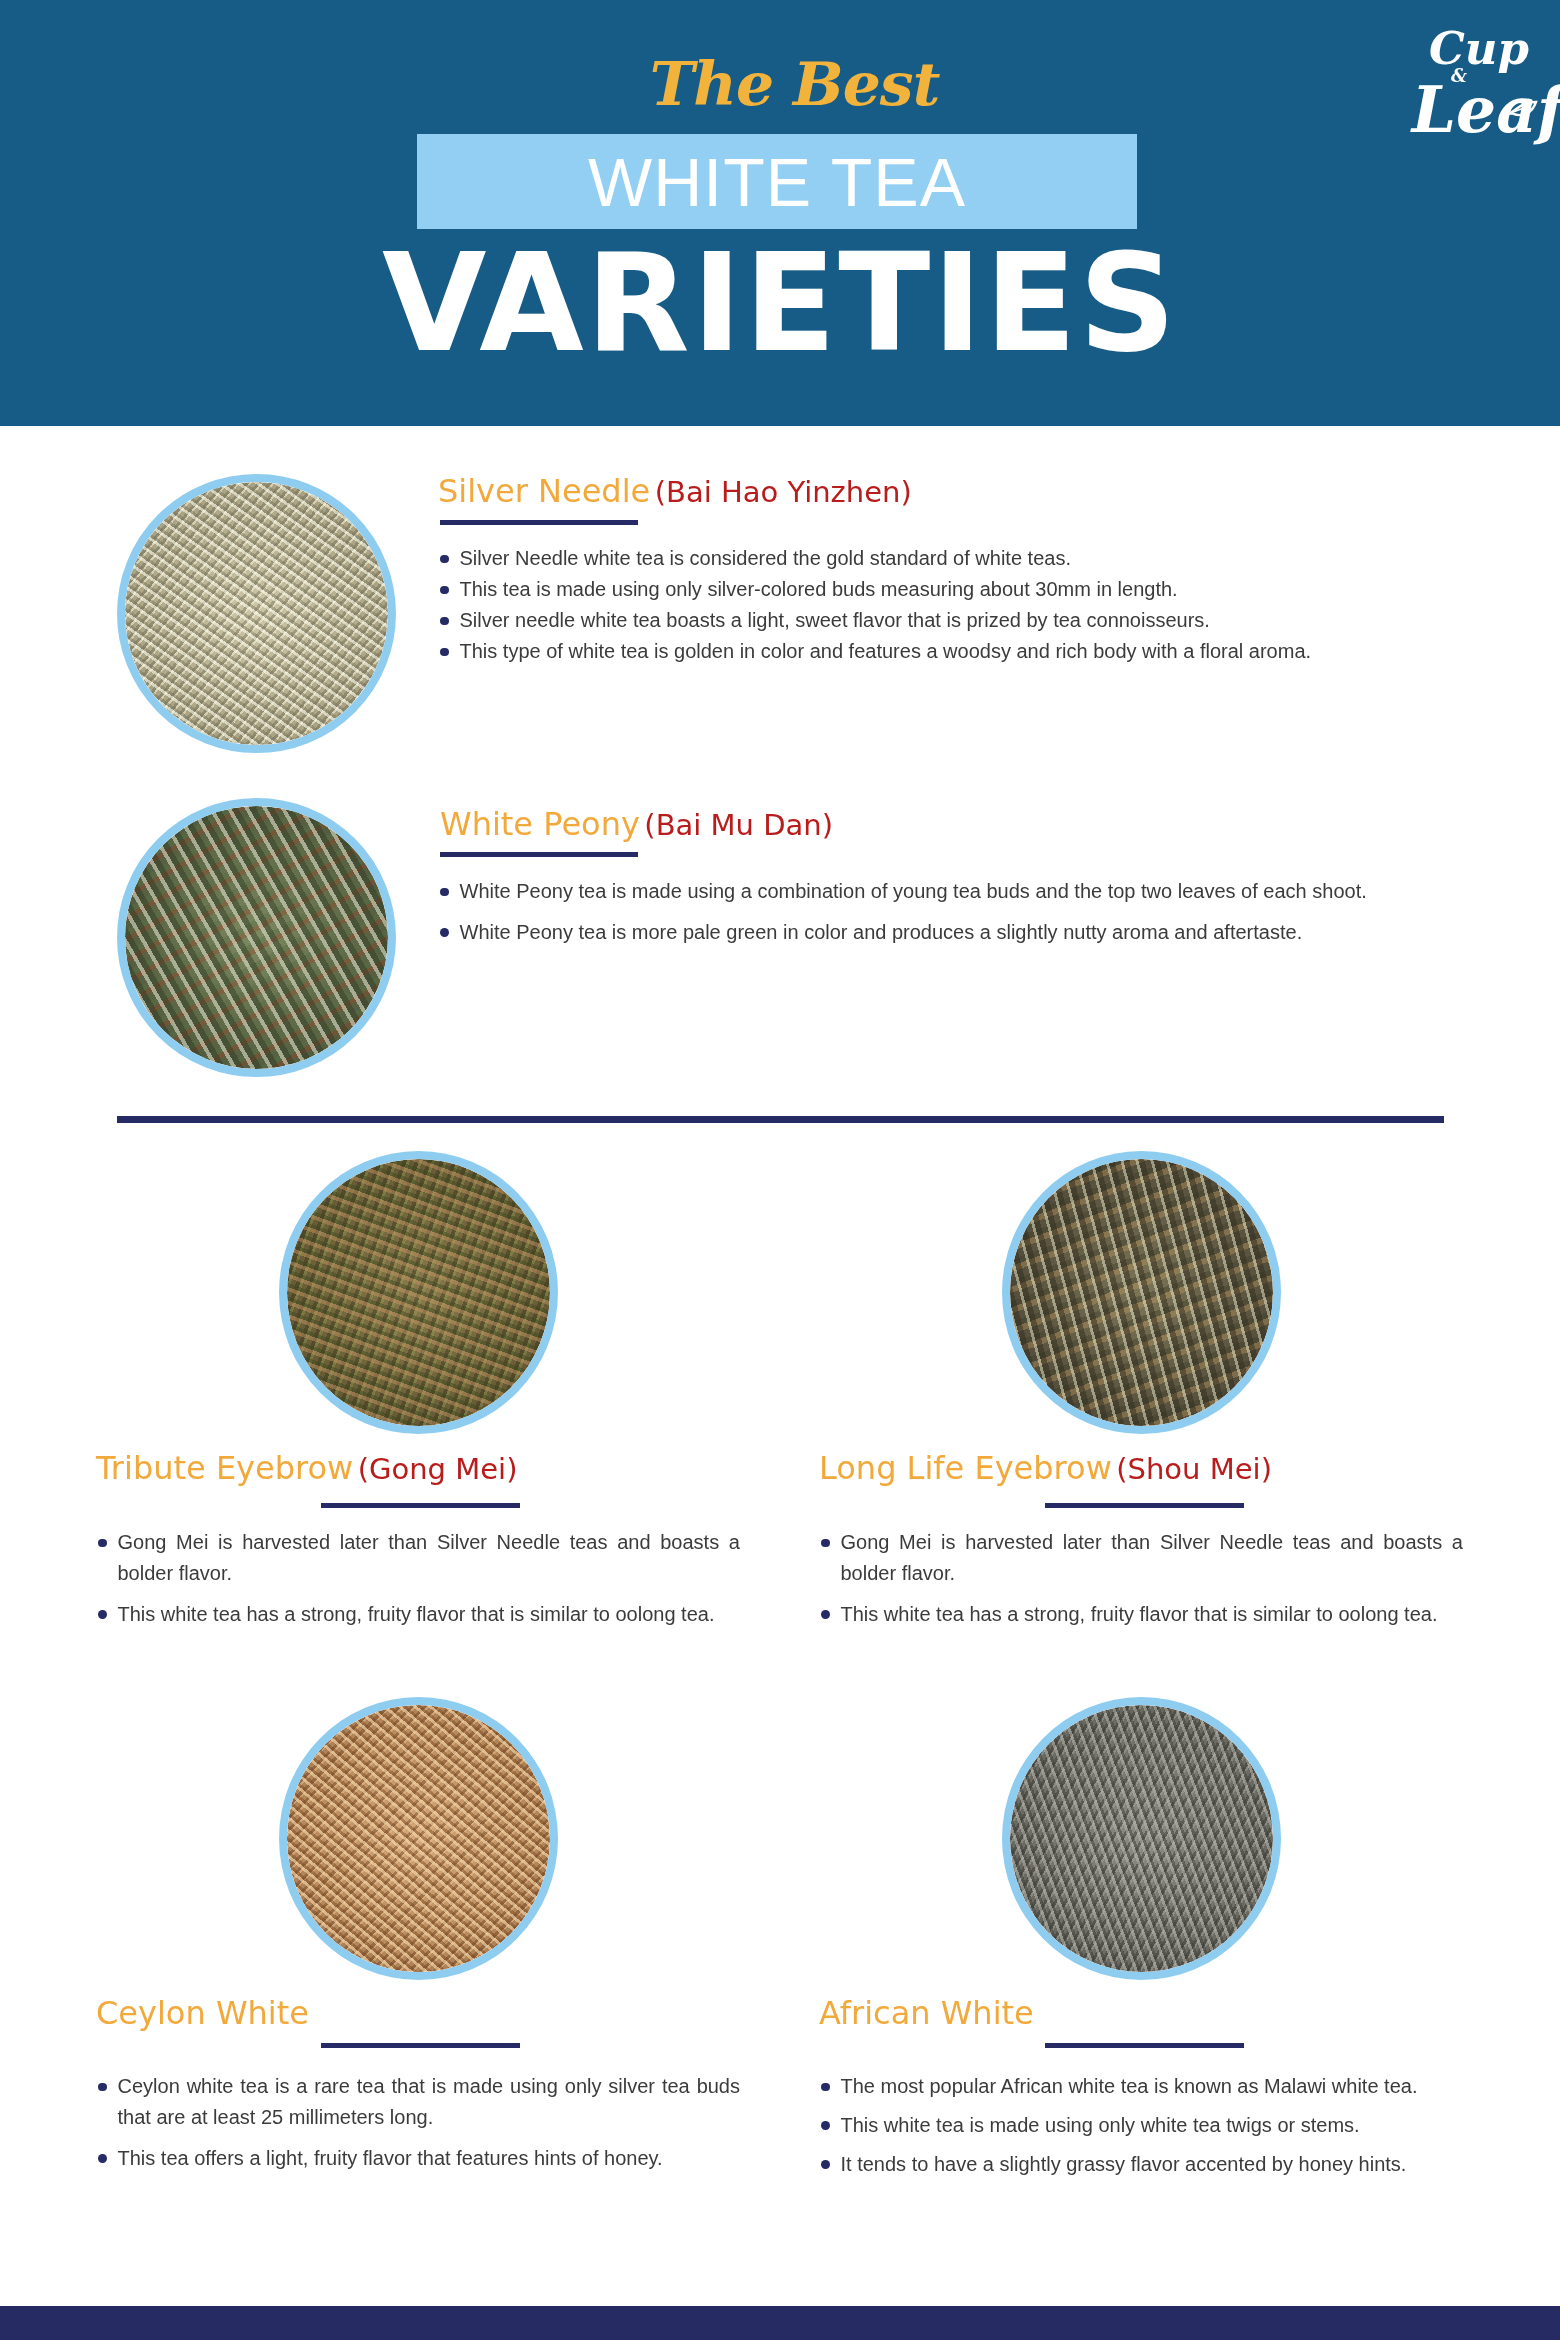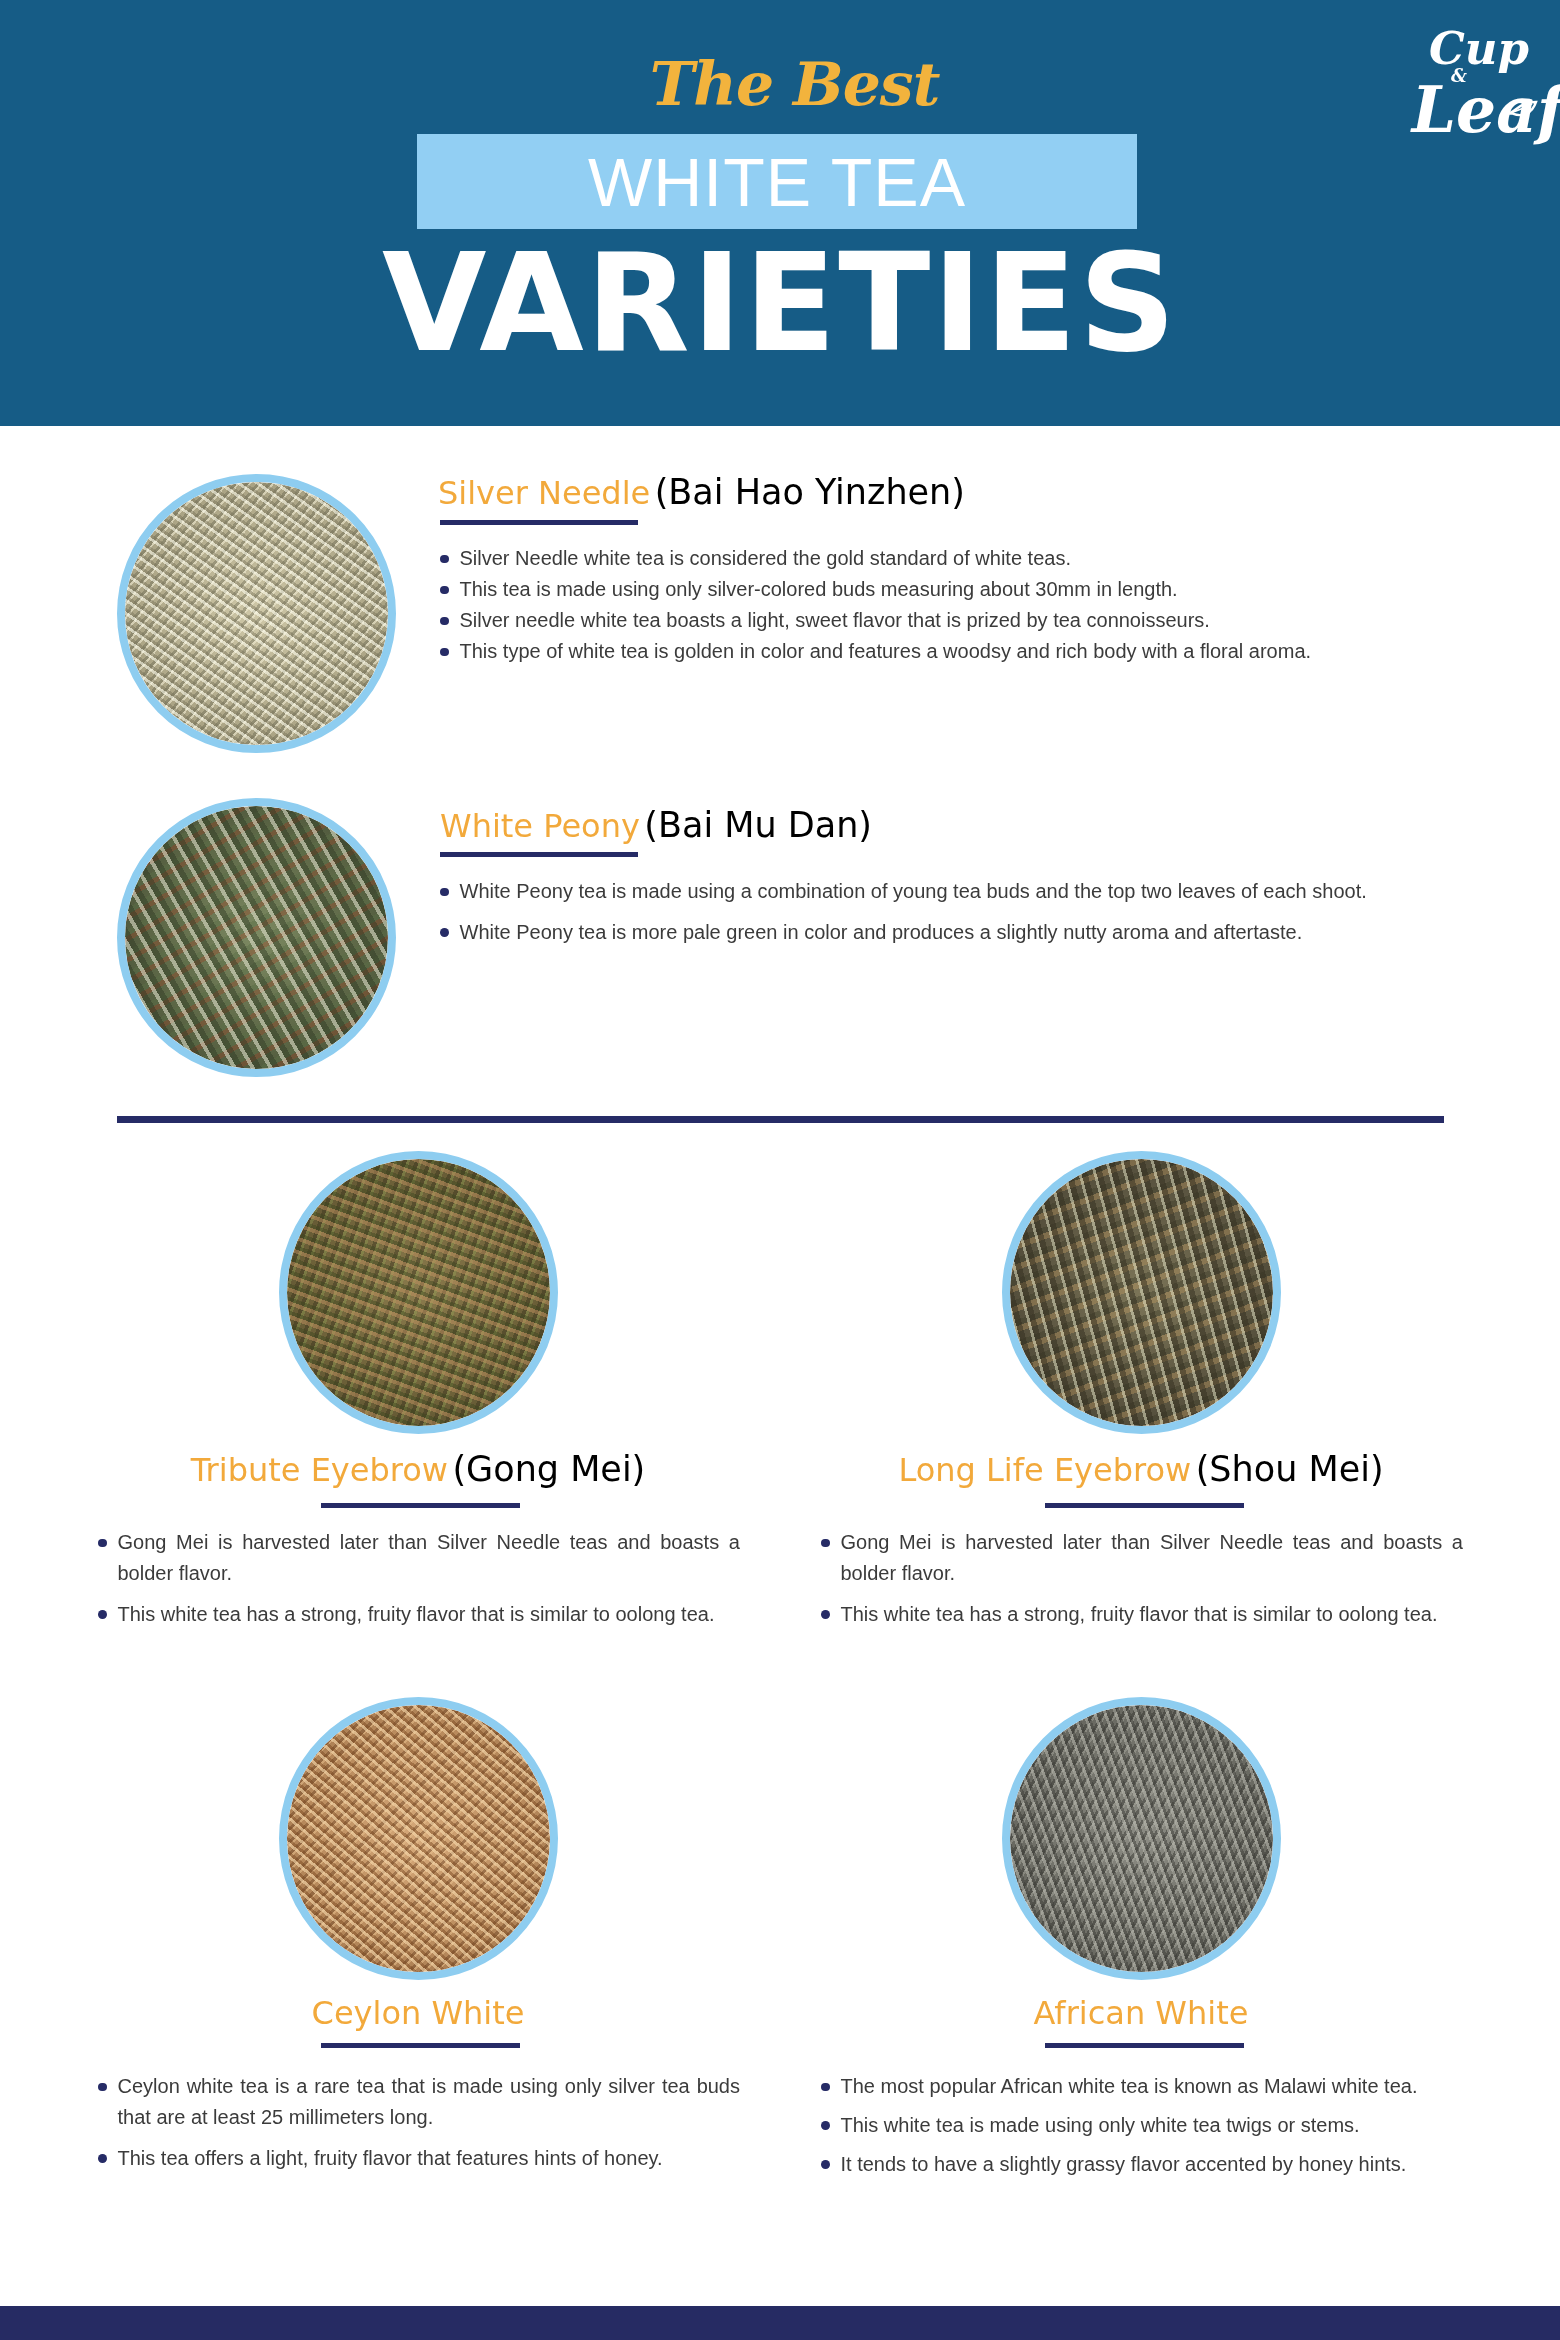--- a/index.html
+++ b/index.html
@@ -17,21 +17,21 @@
       font-family: "DejaVu Sans", sans-serif; font-weight: bold; font-size: 135px; color: #ffffff; letter-spacing: 2px; line-height: 156px; }
     .logo { position: absolute; left: 1404px; top: 21.5px; width: 137px; height: 117px; color: #ffffff; }
     .logo .l1, .logo .l2, .logo .amp { position: absolute; font-family: "DejaVu Serif", serif; font-style: italic; font-weight: bold; color: #fff; }
     .logo .l1 { left: 25px; top: 0; font-size: 45px; }
     .logo .amp { left: 47px; top: 43px; font-size: 17.6px; }
     .logo .l2 { left: 7.8px; top: 51px; font-size: 63px; }
     .logo svg { position: absolute; left: 101px; top: 76px; }
 
     
     .title-orange { color: #f2a93b; font-family: "DejaVu Sans", sans-serif; font-size: 32px; }
-    .title-navy { color: #000000; font-family: "DejaVu Sans", sans-serif; font-size: 35px; }
+    .title-navy { color: #b91c1c; font-family: "DejaVu Sans", sans-serif; font-size: 29px; }
     .underline { height: 4.9px; background: #262b66; }
     .circle { position: absolute; border-radius: 50%; border: 8.8px solid #8ecdf0; overflow: hidden; }
     .circle .tex { width: 100%; height: 100%; border-radius: 50%; }
 
     .bullets { list-style: none; font-family: "Liberation Sans", sans-serif; font-size: 20px; color: #3b3b3b; line-height: 31px; text-align: justify; }
     .bullets li { position: relative; padding-left: 21.5px; margin-bottom: 0; }
     .bullets li::before { content: ""; position: absolute; left: 2px; top: 11.7px; width: 8.8px; height: 8.8px; border-radius: 50%; background: #262b66; }
     .bullets.spaced li { margin-bottom: 9.8px; }
 
     .divider { position: absolute; left: 117px; top: 1116px; width: 1327px; height: 6.8px; background: #262b66; }
@@ -58,21 +58,21 @@
     .tex-ceylon { background:
       repeating-linear-gradient(40deg, rgba(245,215,170,0.6) 0 2.9px, rgba(120,70,30,0.45) 2.9px 5.9px, transparent 5.9px 9.8px),
       repeating-linear-gradient(-45deg, rgba(230,190,140,0.55) 0 2px, rgba(100,60,30,0.4) 2px 4.9px, transparent 4.9px 8.8px),
       radial-gradient(circle, #d6a97a 0%, #b88a5c 60%, #8f6642 100%); }
     .tex-african { background:
       repeating-linear-gradient(70deg, rgba(190,190,180,0.5) 0 2.9px, rgba(60,60,55,0.5) 2.9px 5.9px, transparent 5.9px 9.8px),
       repeating-linear-gradient(-60deg, rgba(170,170,160,0.45) 0 2px, rgba(50,50,45,0.45) 2px 4.9px, transparent 4.9px 8.8px),
       radial-gradient(circle, #8c8c84 0%, #6e6e66 60%, #55554e 100%); }
 
     .col-card { position: absolute; width: 644px; }
-    .col-card .ctitle { position: absolute; left: 0; width: 644px; text-align: center; white-space: nowrap; }
+    .col-card .ctitle { position: absolute; left: 0; width: 644px; text-align: left; white-space: nowrap; }
     .col-card .cunder { position: absolute; width: 199px; }
   </style>
 </head>
 <body>
 
 <div class="header">
   <div class="best">The Best</div>
   <div class="pill">
     <span>WHITE TEA</span>
   </div>

